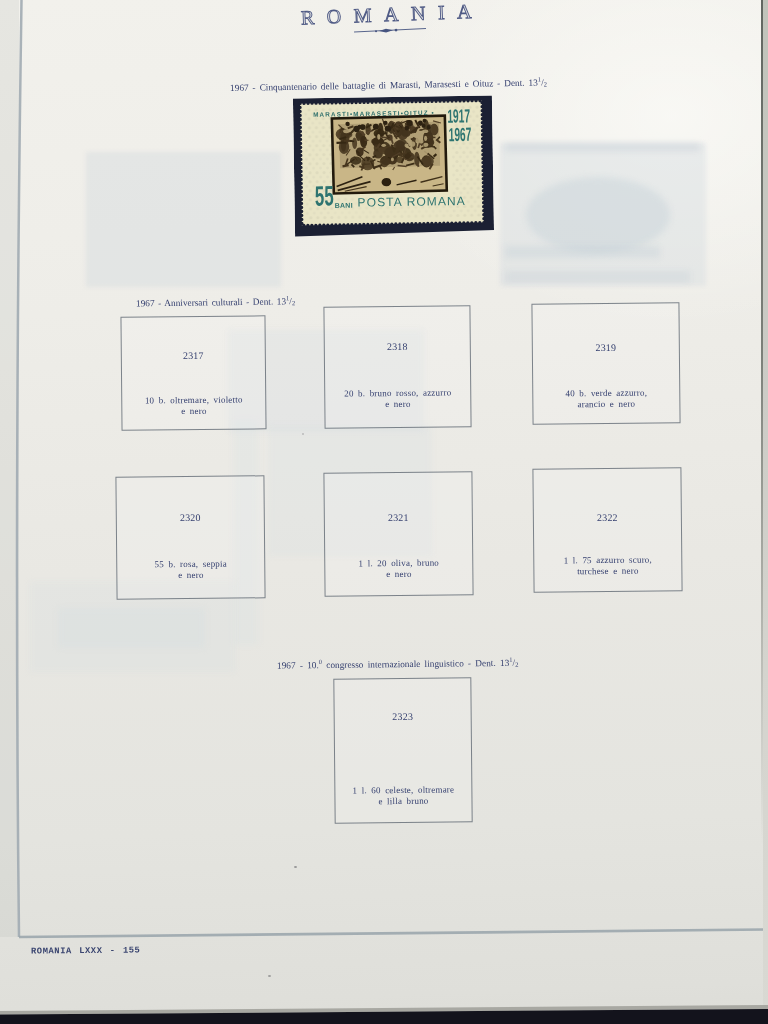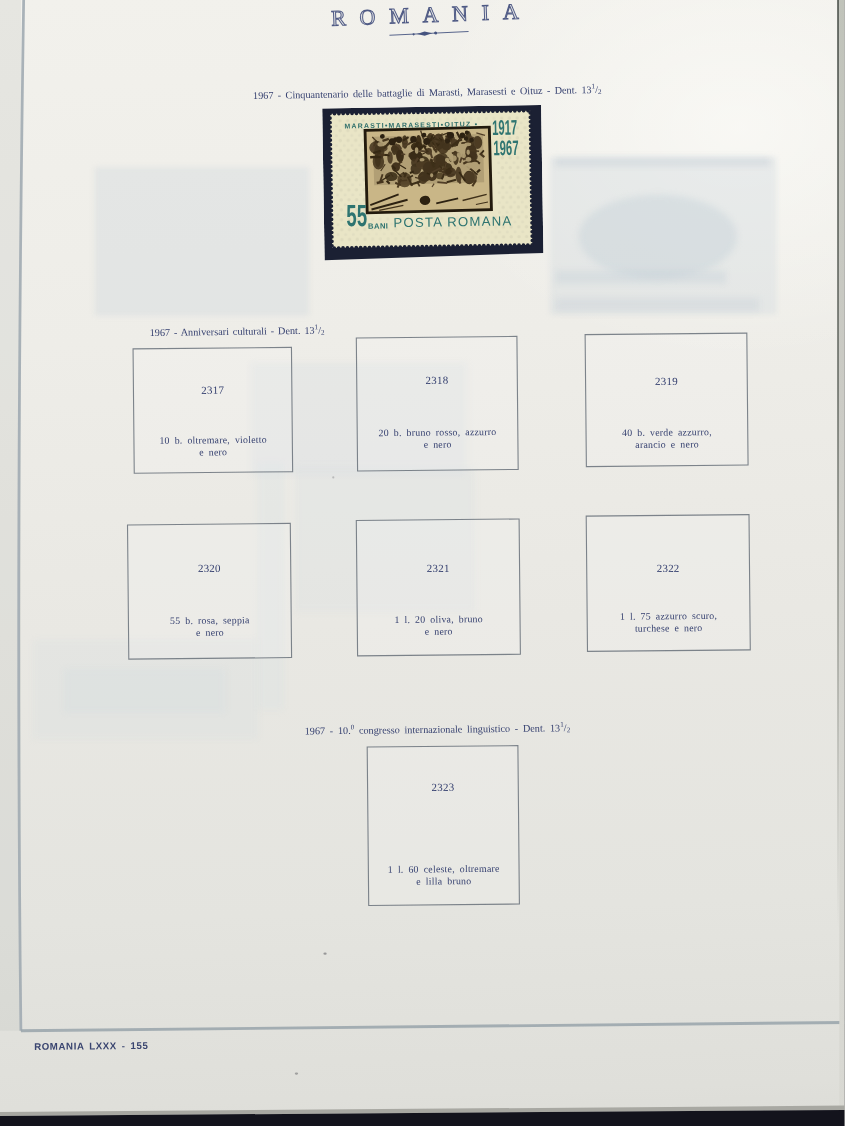--- a/index.html
+++ b/index.html
@@ -344,21 +344,21 @@
   <div class="boxlbl" style="top:86px;font-size:9px;line-height:10.5px">1 l. 75 azzurro scuro,<br>turchese e nero</div>
 </div>
 
 <div class="abs navy" style="left:277px;top:657px;width:260px;font-size:9.3px;word-spacing:1.9px;transform:rotate(-0.7deg);white-space:nowrap">1967 - 10.<sup style="font-size:6.5px">0</sup> congresso internazionale linguistico - Dent. 13<sup style="font-size:6.5px">1</sup>/<sub style="font-size:6.5px;vertical-align:-1px">2</sub></div>
 
 <div class="box" style="left:334px;top:678px;width:136px;height:143px;transform:rotate(-0.55deg)">
   <div class="boxlbl" style="top:32px;font-size:10px">2323</div>
   <div class="boxlbl" style="top:106px;font-size:9px;line-height:10.5px">1 l. 60 celeste, oltremare<br>e lilla bruno</div>
 </div>
 
-<div class="abs" style="left:31px;top:945.5px;font-family:Liberation Sans, sans-serif;font-size:8.8px;font-weight:bold;letter-spacing:0.55px;word-spacing:1.5px;color:#3a4570;transform:rotate(-0.5deg)">ROMANIA LXXX - 155</div>
+<div class="abs" style="left:31px;top:945.5px;font-family:Liberation Mono, monospace;font-size:8.8px;font-weight:bold;letter-spacing:0.55px;word-spacing:1.5px;color:#3a4570;transform:rotate(-0.5deg)">ROMANIA LXXX - 155</div>
 
 <div class="abs" style="left:760.5px;top:0;width:2.6px;height:880px;background:linear-gradient(180deg,rgba(72,78,72,0.85) 0%,rgba(95,100,93,0.8) 40%,rgba(112,116,108,0.45) 70%,rgba(112,116,108,0) 96%)"></div>
 
 <div class="abs" style="left:763.1px;top:0;width:4.9px;height:1024px;background:linear-gradient(180deg,#c0c3ba 0%,#cbcbc5 35%,#d4d4ce 65%,#d9d9d3 100%)"></div>
 
 <svg class="abs" style="left:0;top:1000px" width="768" height="24" viewBox="0 0 768 24">
   <polygon points="0,11 768,5 768,9 0,14.5" fill="#a8a8a2"></polygon>
 
   <polygon points="0,14.5 768,9 768,24 0,24" fill="#13131c"></polygon>
 </svg>

